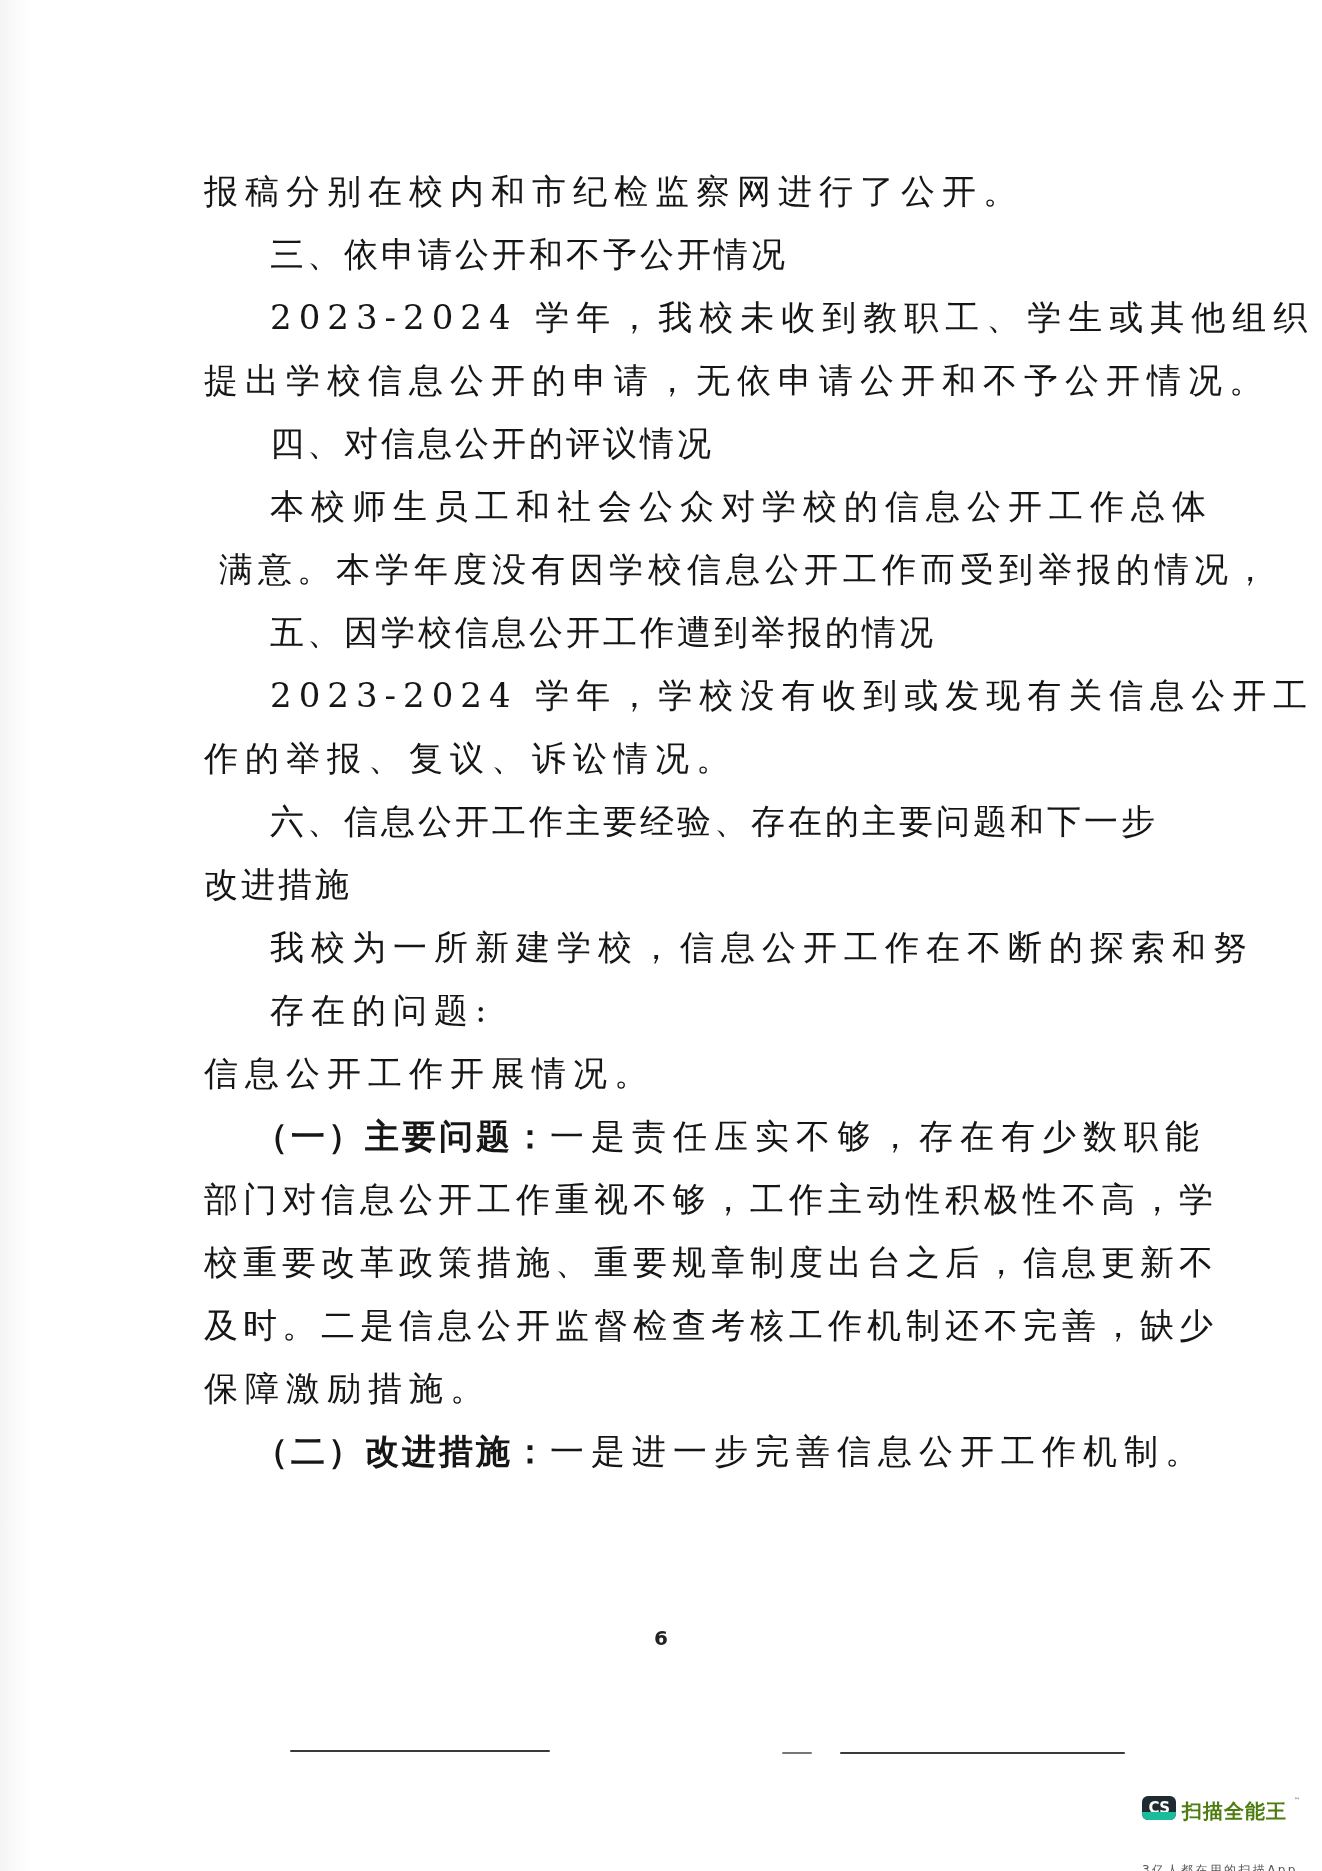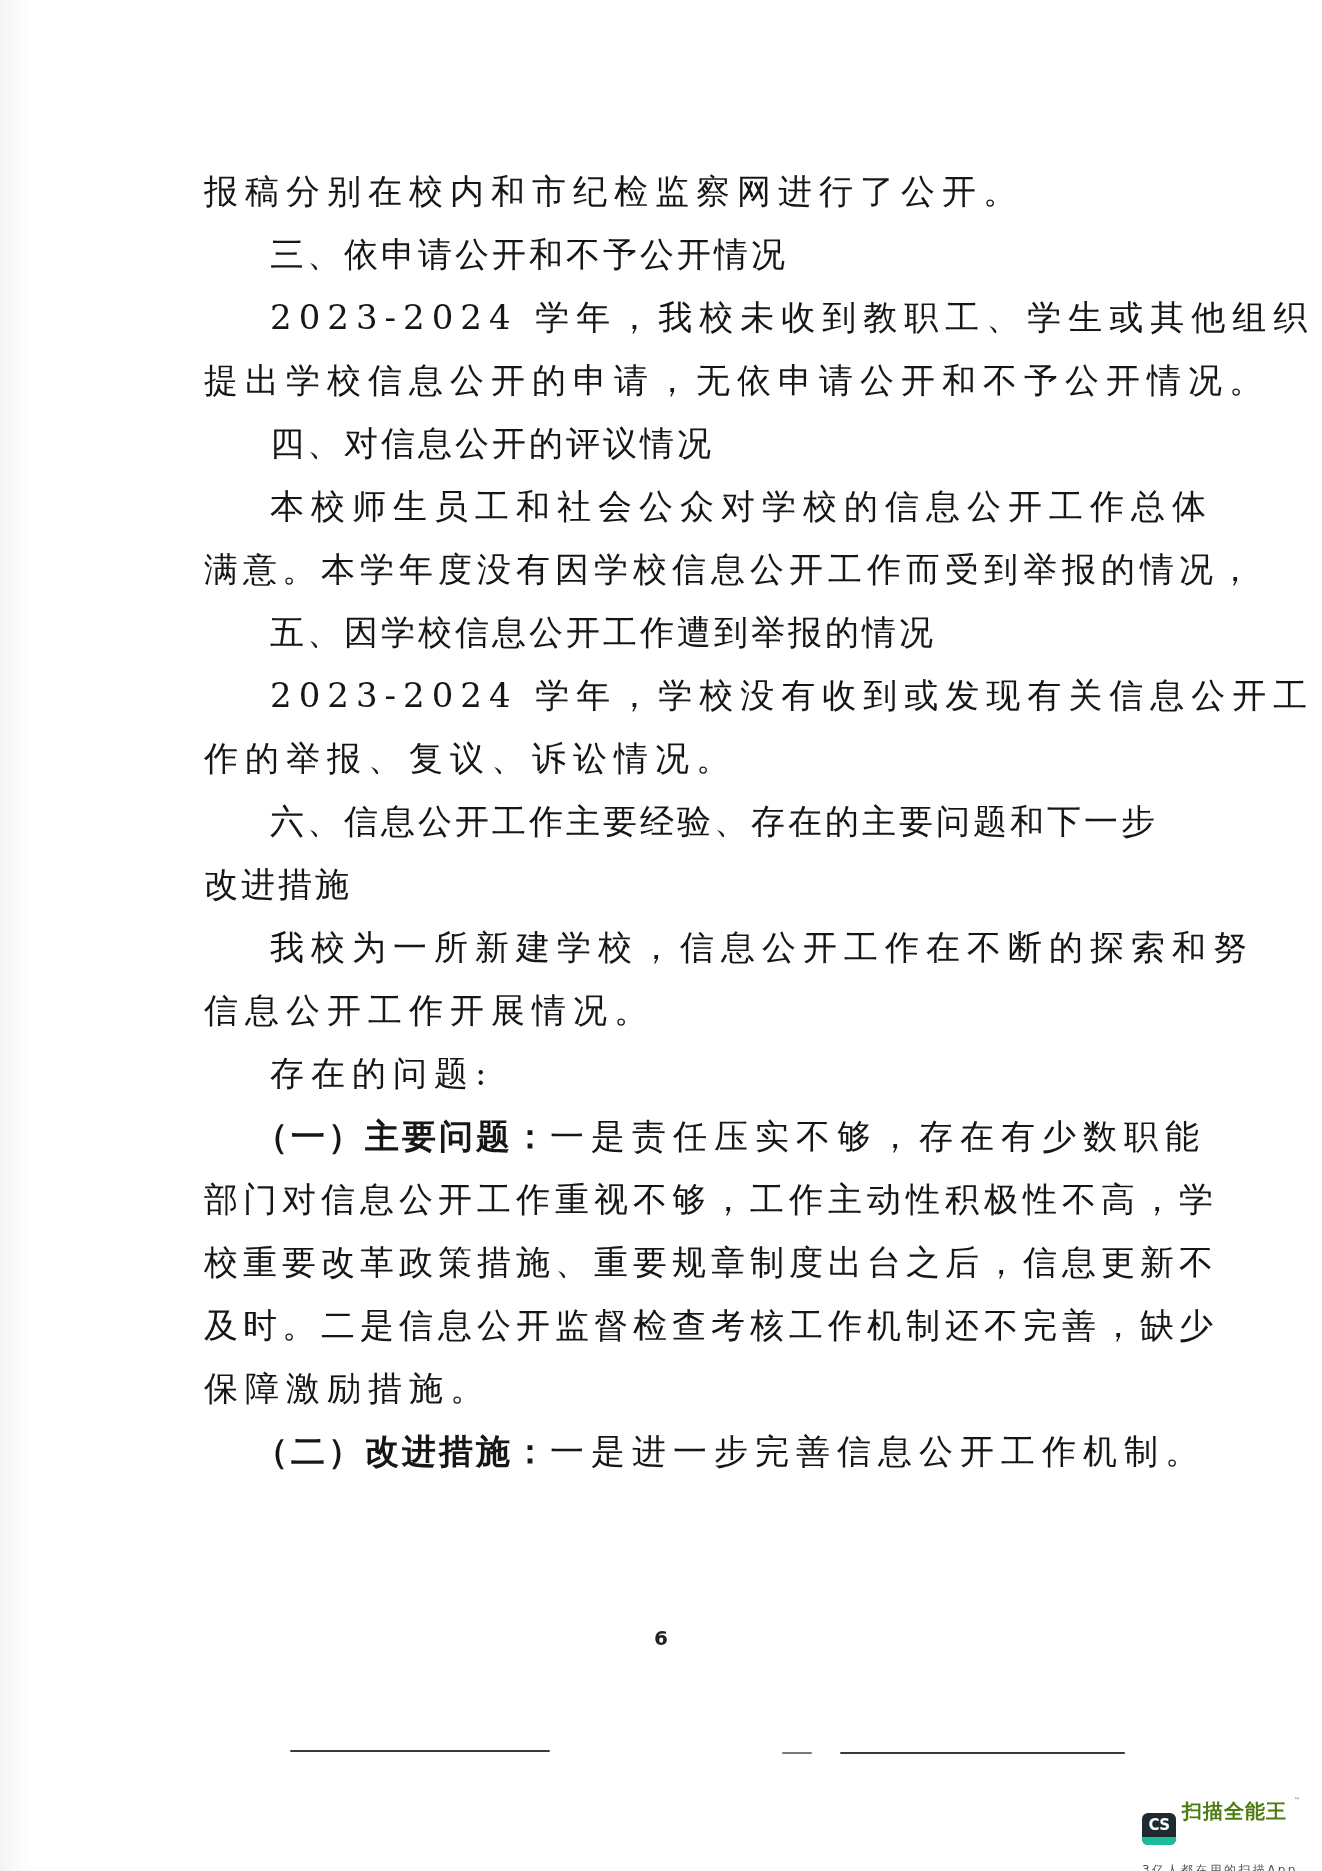--- a/index.html
+++ b/index.html
@@ -69,25 +69,24 @@
     .watermark {
       position: absolute;
       left: 1142px;
       top: 1796px;
       width: 175px;
       height: 70px;
     }
     .cs-logo {
       position: absolute;
       left: 0; top: 0;
-      width: 34px; height: 32px;
+      width: 34px; height: 24px;
       border-radius: 6px;
       background: #1f2b31;
       overflow: hidden;
-      margin-top: 17px;
     }
     .cs-logo .cs-text {
       position: absolute;
       left: 0; top: 3px; width: 34px;
       text-align: center;
       color: #ffffff;
       font-family: "DejaVu Sans", "Liberation Sans", sans-serif;
       font-weight: bold;
       font-size: 15px;
       letter-spacing: -0.5px;
@@ -135,29 +134,29 @@
 
 <div class="edge-strip"></div>
 
 <div class="page">
   <div class="line">报稿分别在校内和市纪检监察网进行了公开。</div>
   <div class="line indent heading">三、依申请公开和不予公开情况</div>
   <div class="line indent">2023-2024 学年，我校未收到教职工、学生或其他组织</div>
   <div class="line">提出学校信息公开的申请，无依申请公开和不予公开情况。</div>
   <div class="line indent heading">四、对信息公开的评议情况</div>
   <div class="line indent">本校师生员工和社会公众对学校的信息公开工作总体</div>
-  <div class="line" style="letter-spacing:5px;">满意。本学年度没有因学校信息公开工作而受到举报的情况，</div>
+  <div class="line" style="letter-spacing:5px;margin-left:15px;">满意。本学年度没有因学校信息公开工作而受到举报的情况，</div>
   <div class="line indent heading">五、因学校信息公开工作遭到举报的情况</div>
   <div class="line indent">2023-2024 学年，学校没有收到或发现有关信息公开工</div>
   <div class="line">作的举报、复议、诉讼情况。</div>
   <div class="line indent heading">六、信息公开工作主要经验、存在的主要问题和下一步</div>
   <div class="line heading">改进措施</div>
   <div class="line indent">我校为一所新建学校，信息公开工作在不断的探索和努</div>
+  <div class="line indent">存在的问题:</div>
   <div class="line">信息公开工作开展情况。</div>
-  <div class="line indent">存在的问题:</div>
   <div class="line indent" style="padding-left:50px;">
     <span class="bold-lead">（一）主要问题：</span><span>一是责任压实不够，存在有少数职能</span>
   </div>
   <div class="line" style="letter-spacing:5px;">部门对信息公开工作重视不够，工作主动性积极性不高，学</div>
   <div class="line" style="letter-spacing:5px;font-family:Liberation Serif, serif;">校重要改革政策措施、重要规章制度出台之后，信息更新不</div>
   <div class="line" style="letter-spacing:5px;">及时。二是信息公开监督检查考核工作机制还不完善，缺少</div>
   <div class="line">保障激励措施。</div>
   <div class="line indent" style="padding-left:50px;">
     <span class="bold-lead">（二）改进措施：</span><span>一是进一步完善信息公开工作机制。</span>
   </div>

